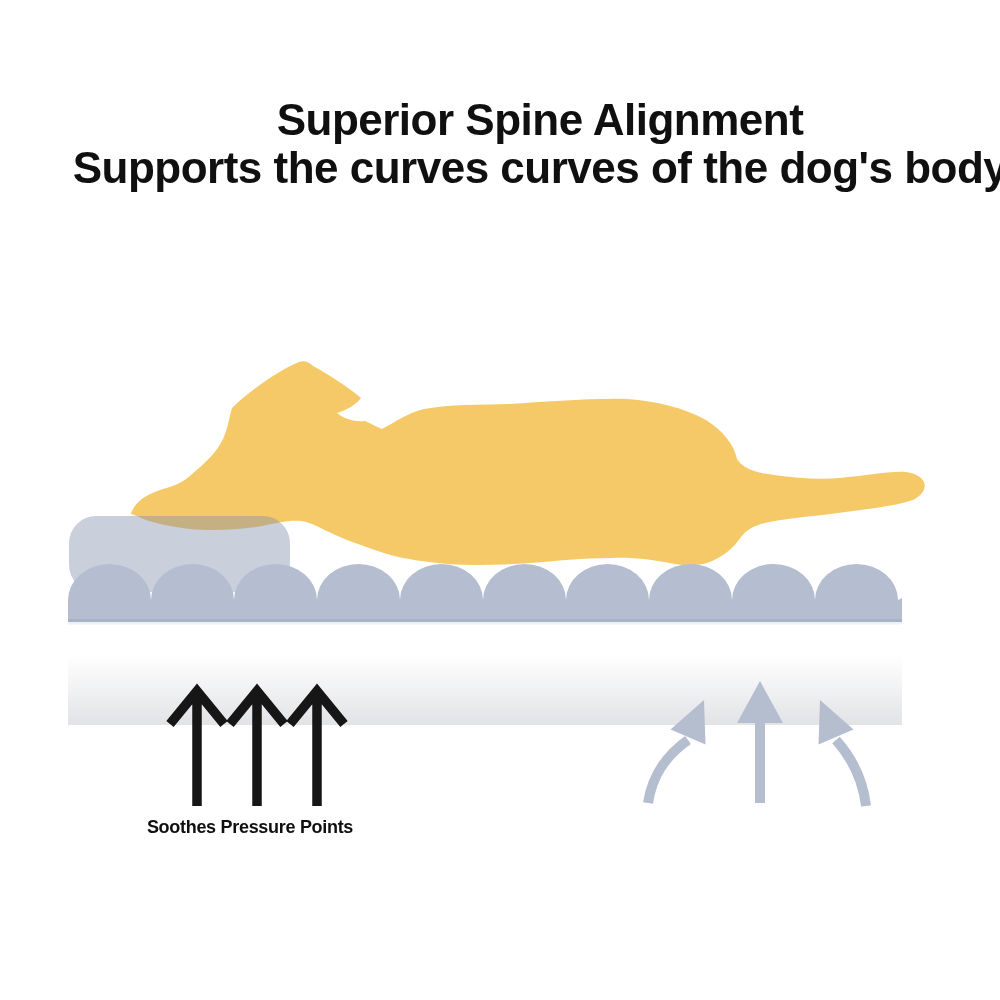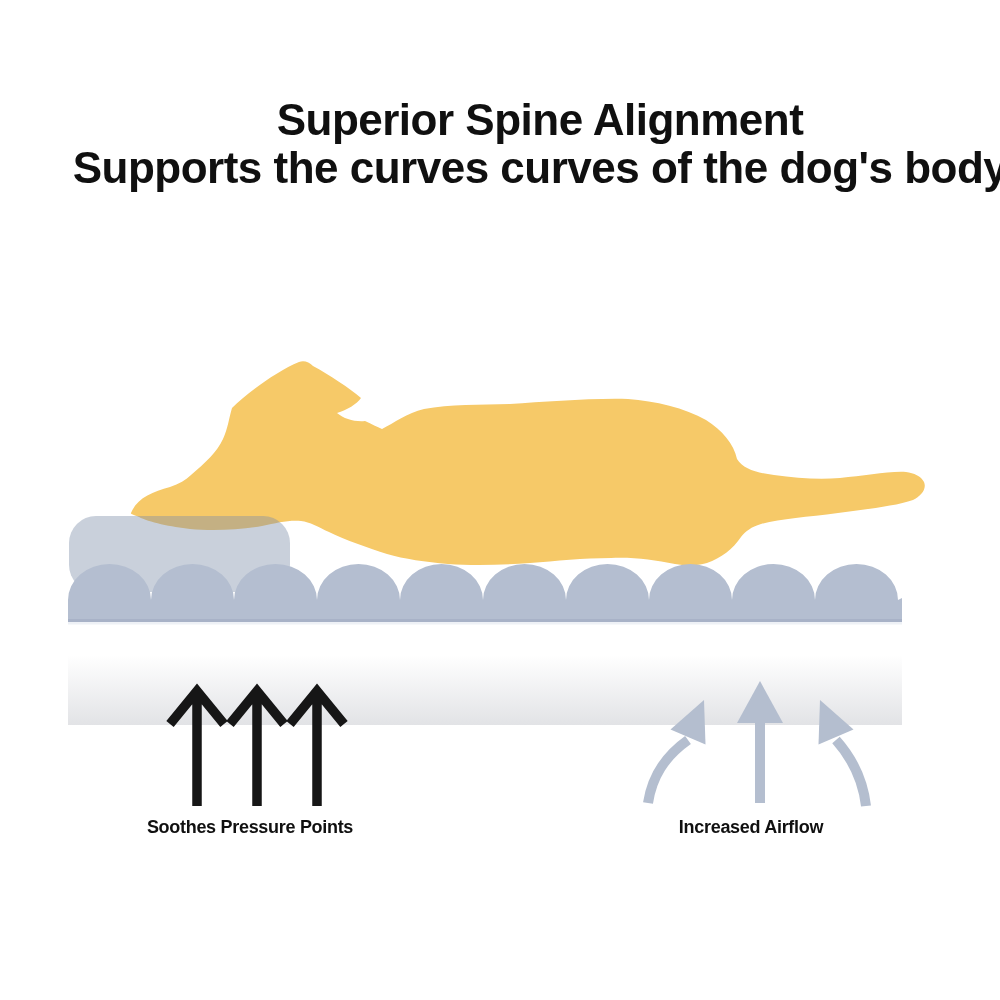--- a/index.html
+++ b/index.html
@@ -119,15 +119,14 @@
       <path fill="none" stroke-width="10" d="M 648 803 C 652 777 664 757 688 740" stroke="#B4BECF"></path>
       <polygon points="704,700 705.5,744.5 670.5,729.5" fill="#B4BECF"></polygon>
       <path fill="none" stroke-width="10" d="M 760 803 L 760 715" stroke="#B4BECF"></path>
       <polygon points="760,681 737,723 783,723" fill="#B4BECF"></polygon>
       <path fill="none" stroke-width="10" d="M 866 806 C 863 780 852 758 836 740" stroke="#B4BECF"></path>
       <polygon points="820,700 853.5,729.5 818.5,744.5" fill="#B4BECF"></polygon>
     </g>
   </svg>
 
   <div class="caption" id="caption-pressure">Soothes Pressure Points</div>
-  <div class="caption" id="caption-airflow">Increased Airflow</div>
 
 </div>
 
 </body></html>

